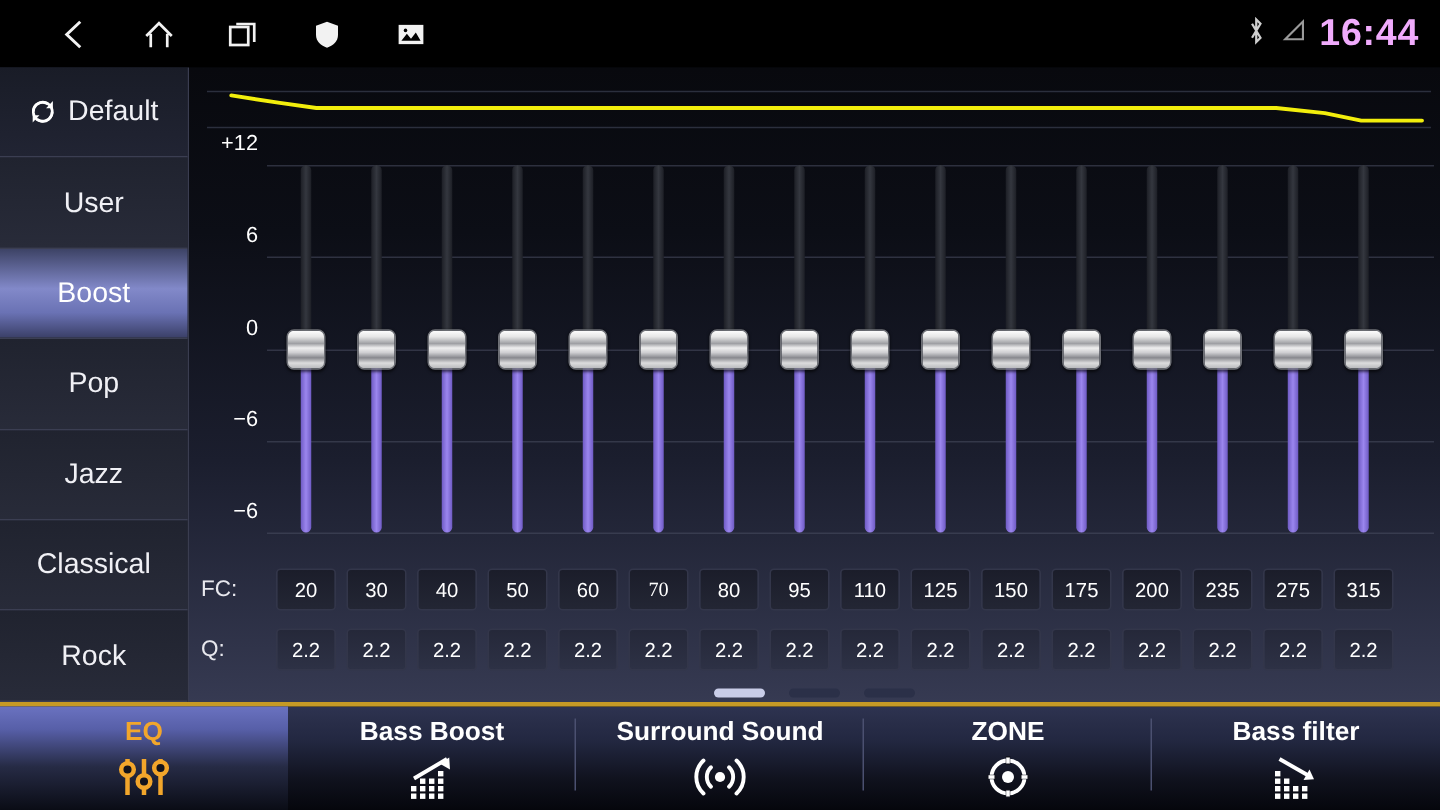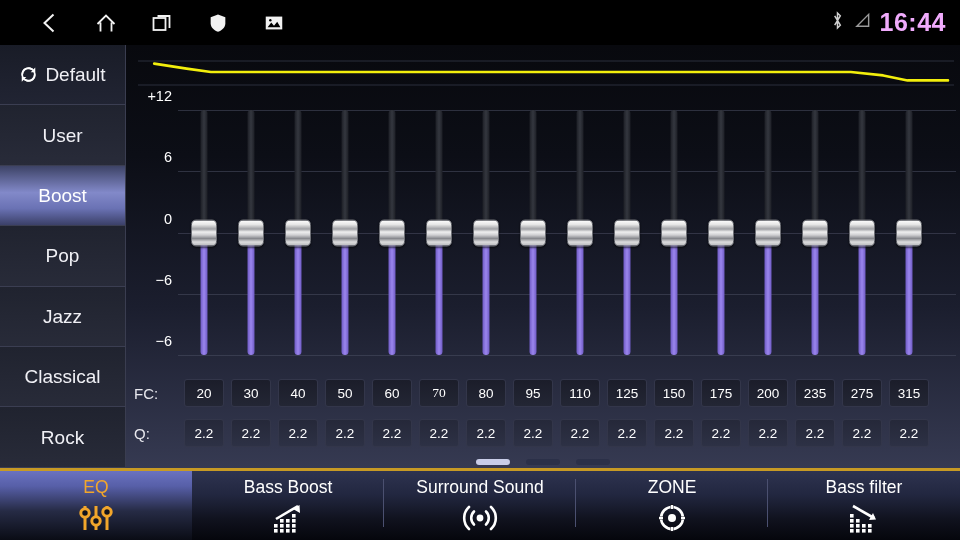--- a/index.html
+++ b/index.html
@@ -119,20 +119,21 @@
   }
   .dot { width: 34px; height: 6px; border-radius: 3px; background: #2b3048; }
   .dot.active { background: #c9cde8; }
 
   
   #tabbar {
     position: absolute; left: 0; top: 468px; width: 960px; height: 72px;
     background: linear-gradient(180deg,#2e3350 0%,#222740 34%,#10121e 70%,#05060c 100%);
     border-top: 3px solid #c79a25;
     display: flex;
+    font-weight: bold;
   }
   .tab {
     position: relative; flex: 1 1 0; height: 69px;
     display: flex; flex-direction: column; align-items: center;
   }
   .tab .tlabel {
     margin-top: 5px; font-size: 17.5px; color: #ffffff; line-height: 1.3;
     white-space: nowrap;
   }
   .tab.active .tlabel { color: #f2a62b; }

